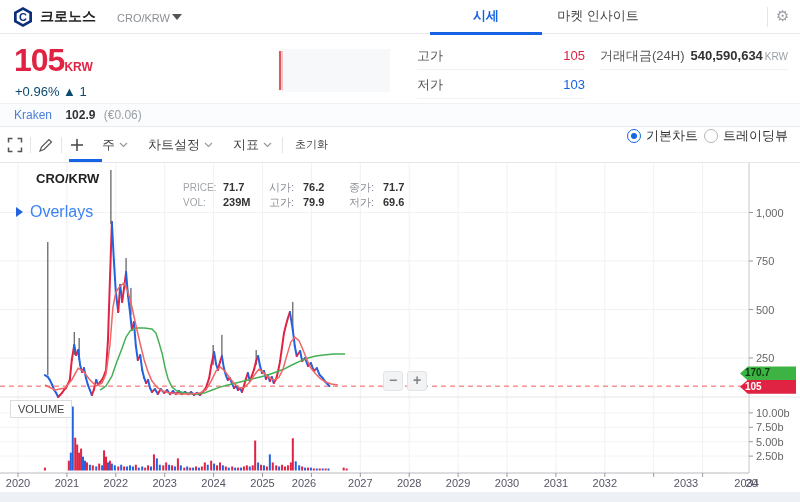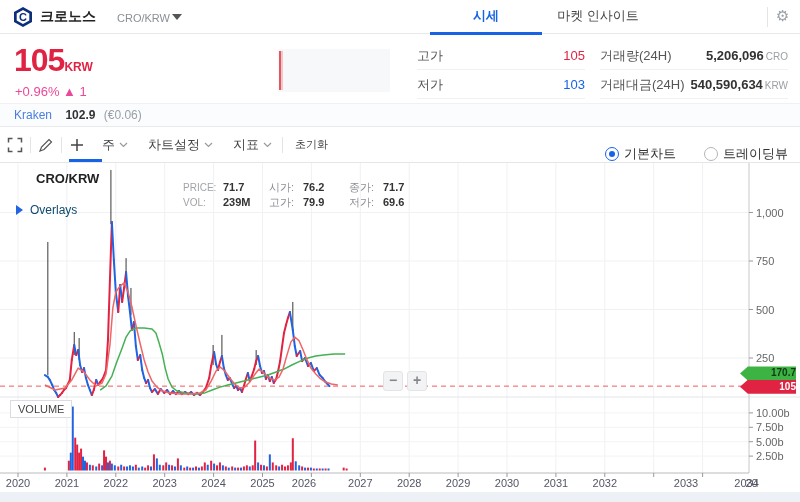--- a/index.html
+++ b/index.html
@@ -19,21 +19,21 @@
   .tab { width:112px; height:34px; line-height:32px; text-align:center; font-size:13px; color:#444; cursor:pointer; position:relative; }
   .tab.active { color:#1763e6; font-weight:bold; }
   .tab.active::after { content:""; position:absolute; left:0; bottom:-1px; width:100%; height:3px; background:#1763e6; }
   .hdr-div { position:absolute; left:767px; top:7px; width:1px; height:20px; background:#e3e5e8; }
   .gear { position:absolute; left:776px; top:7px; font-size:15px; color:#9aa0a6; cursor:pointer; }
 
   
   .quote { position:absolute; left:0; top:34px; width:800px; height:69px; }
   .big-price { position:absolute; left:14px; top:8px; font-size:32px; font-weight:bold; color:#e12343; letter-spacing:-1px; }
   .big-cur { font-size:12px; font-weight:bold; letter-spacing:0; }
-  .chg { position:absolute; left:15px; top:50px; font-size:13px; color:#ec4899; }
+  .chg { position:absolute; left:15px; top:50px; font-size:13px; color:#0c4a6e; }
   .spark { position:absolute; left:278px; top:15px; width:112px; height:43px; background:#f7f8fa; }
   .spark-line { position:absolute; left:1px; top:2px; bottom:2px; width:2px; background:#e3575f; }
   .spark-glow { position:absolute; left:3px; top:2px; bottom:2px; width:2px; background:#f3c7ca; }
   .stat-col1 { position:absolute; left:417px; top:7px; width:168px; }
   .stat-col2 { position:absolute; left:600px; top:7px; width:188px; }
   .stat-row { height:29px; line-height:29px; display:flex; justify-content:space-between; border-bottom:1px solid #f0f1f3; font-size:13px; }
   .stat-lbl { color:#555; }
   .stat-val { font-weight:bold; color:#333; }
   .v-red { color:#e12343; font-weight:500; }
   .v-blue { color:#1763e6; font-weight:500; }
@@ -45,41 +45,41 @@
   .exch-price { margin-left:10px; font-weight:bold; color:#333; }
   .exch-alt { margin-left:5px; color:#9aa0a6; }
 
   
   .tbar { position:absolute; left:0; top:127px; width:800px; height:36px; border-bottom:1px solid #e4e6ea; display:flex; align-items:center; }
   .tb-ico { width:16px; height:16px; margin:0 7px; cursor:pointer; flex:none; }
   .tb-div { width:1px; height:16px; background:#e2e4e8; flex:none; }
   .tb-item { font-size:13px; color:#444; margin:0 10px; cursor:pointer; display:flex; align-items:center; gap:4px; flex:none; }
   .tb-reset { font-size:11px; color:#444; margin:0 12px; cursor:pointer; flex:none; }
   .plus-underline { position:absolute; left:69px; bottom:0; width:33px; height:3px; background:#1763e6; }
-  .radios { position:absolute; right:12px; top:0; height:36px; display:flex; align-items:flex-end; gap:28px; }
+  .radios { position:absolute; right:12px; top:0; height:36px; display:flex; align-items:flex-start; gap:6px; }
   .radio { display:flex; align-items:center; gap:5px; font-size:13px; color:#333; cursor:pointer; }
   .rdot { width:14px; height:14px; border-radius:50%; border:1px solid #b3b6ba; position:relative; background:#fff; }
   .rdot.sel { border:1px solid #1763e6; }
   .rdot.sel::after { content:""; position:absolute; left:3px; top:3px; width:6px; height:6px; border-radius:50%; background:#1763e6; }
 
   
   .chart { position:absolute; left:0; top:163px; width:800px; height:339px; background:#fff; }
   .chart svg { position:absolute; left:0; top:0; }
   .c-sym { position:absolute; left:36px; top:8px; font-size:13px; font-weight:bold; color:#222; }
-  .c-ovl { position:absolute; left:16px; top:40px; font-size:12px; color:#0c4a6e; display:flex; align-items:center; gap:7px; }
+  .c-ovl { position:absolute; left:16px; top:40px; font-size:16px; color:#3b82f6; display:flex; align-items:center; gap:7px; }
   .ovl-tri { width:0; height:0; border-top:5px solid transparent; border-bottom:5px solid transparent; border-left:7px solid #2263e0; }
   .legend { position:absolute; left:183px; top:17px; font-size:11px; line-height:15px; }
   .lg-l { display:inline-block; color:#a0a4a8; font-size:10px; }
   .lg-k { display:inline-block; color:#8b8f94; }
   .lg-v { display:inline-block; color:#333; font-weight:bold; }
   .w38{width:40px} .w44{width:46px} .w34{width:34px}
   .vol-box { position:absolute; left:10px; top:237px; border:1px solid #d9dce0; background:#fff; padding:0 7px; font-size:11px; line-height:16px; color:#444; }
   .yp-lbl, .yv-lbl { position:absolute; left:756px; font-size:11px; color:#666; transform:translateY(-50%); }
   .x-lbl { position:absolute; top:314px; font-size:11px; color:#556; transform:translateX(-50%); }
-  .badge { position:absolute; left:740px; width:56px; height:14px; line-height:14px; font-size:10px; font-weight:bold; text-align:right; clip-path:polygon(0 50%,14% 0,100% 0,100% 100%,14% 100%); padding-left:5px; }
+  .badge { position:absolute; left:740px; width:56px; height:14px; line-height:14px; font-size:10px; font-weight:bold; text-align:left; clip-path:polygon(0 50%,14% 0,100% 0,100% 100%,14% 100%); padding-left:5px; }
   .badge-up { background:#3cb342; color:#0f3b12; }
   .badge-dn { background:#e12343; color:#fff; }
   .zbtn { position:absolute; top:208px; width:20px; height:20px; background:#f2f3f4; border:1px solid #e3e4e6; border-radius:3px; color:#85878a; font-size:14px; font-weight:bold; text-align:center; line-height:17px; cursor:pointer; }
   .bottom-strip { position:absolute; left:0; top:329px; width:800px; height:10px; background:#edf0f4; }
 </style>
 </head>
 <body>
 
 <div class="hdr">
   <div class="logo">
@@ -113,24 +113,20 @@
     <div class="stat-row">
       <span class="stat-lbl">고가</span>
       <span class="v-red">105</span>
     </div>
     <div class="stat-row">
       <span class="stat-lbl">저가</span>
       <span class="v-blue">103</span>
     </div>
   </div>
   <div class="stat-col2">
-    <div class="stat-row">
-      <span class="stat-lbl">거래량(24H)</span>
-      <span class="stat-val"><span>5,206,096</span><span class="unit">CRO</span></span>
-    </div>
     <div class="stat-row">
       <span class="stat-lbl">거래대금(24H)</span>
       <span class="stat-val"><span>540,590,634</span><span class="unit">KRW</span></span>
     </div>
   </div>
 </div>
 
 <div class="exch">
   <span class="exch-name">Kraken</span>
   <span class="exch-price">102.9</span>

